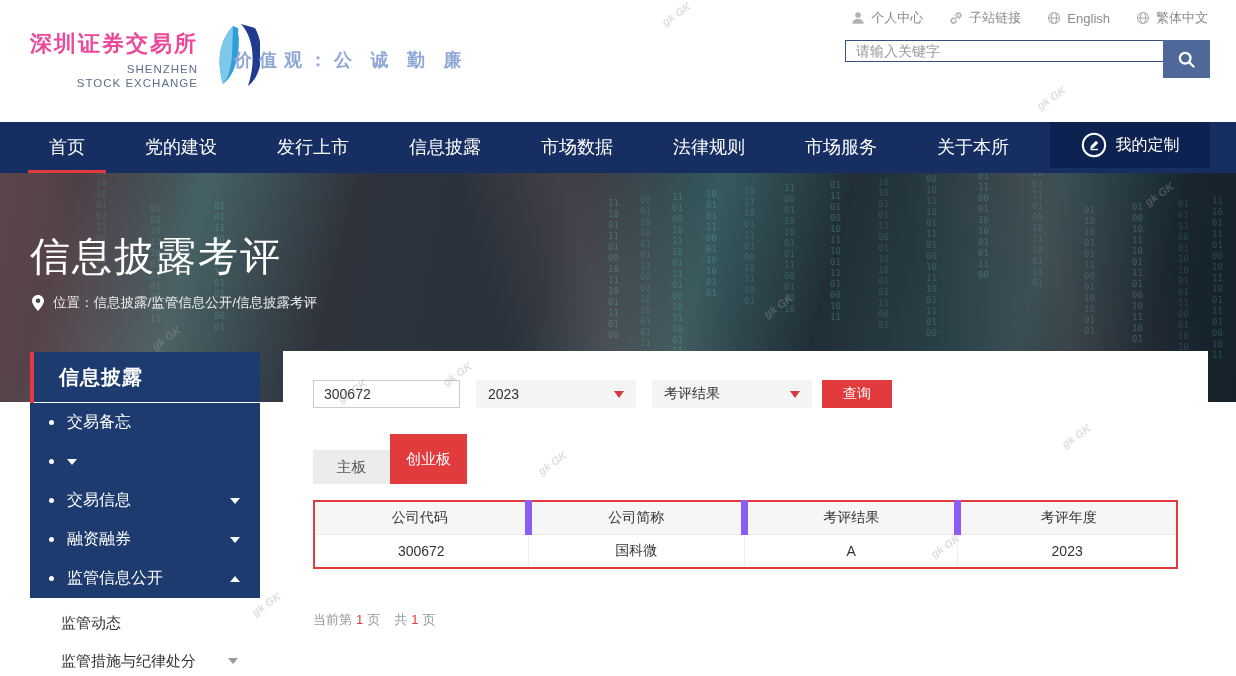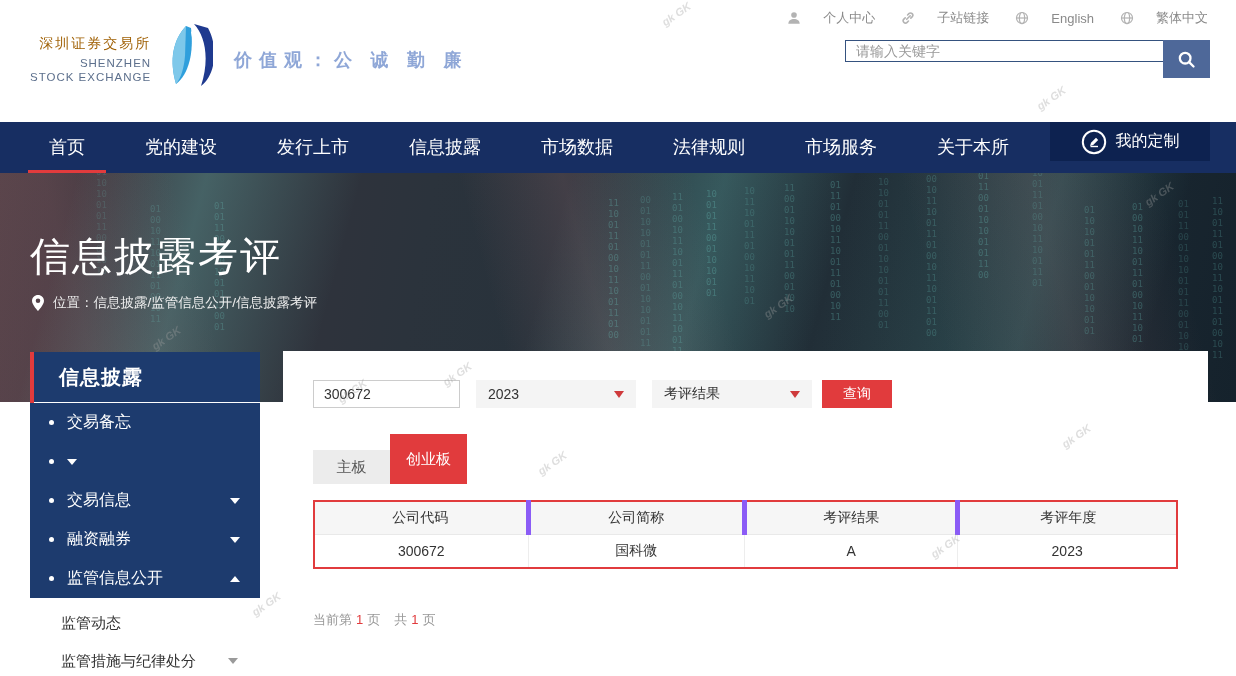--- a/index.html
+++ b/index.html
@@ -4,45 +4,45 @@
 <style>
   * { margin:0; padding:0; box-sizing:border-box; }
   html,body { width:1236px; height:676px; overflow:hidden; background:#fff;
     font-family:"Liberation Sans","DejaVu Sans",sans-serif; }
   .page { position:relative; width:1236px; height:676px; background:#fff; }
 
   
   .topbar { position:absolute; top:0; left:0; width:1236px; height:122px; background:#fff; }
   .brand { position:absolute; left:30px; top:22px; display:flex; align-items:center; }
   .brand-text { text-align:right; margin-right:10px; }
-  .brand-cn { font-size:14px; color:#a16207; letter-spacing:2px; font-weight:400; }
+  .brand-cn { font-size:22px; color:#ec4899; letter-spacing:2px; font-weight:700; }
   .brand-en { font-size:11.5px; color:#5c6f8c; letter-spacing:1px; line-height:14px; margin-top:3px; }
   .brand-mark { width:52px; height:74px; }
   .slogan { position:absolute; left:234px; top:48px; font-family:"Liberation Serif","DejaVu Serif",serif;
     font-size:18px; font-weight:bold; color:#8fa7d7; letter-spacing:7px; }
 
   .toplinks { position:absolute; top:9px; right:28px; display:flex; gap:26px; align-items:center; }
-  .toplink { display:flex; align-items:center; gap:22px; font-size:13px; color:#8a8a8a; cursor:pointer; }
+  .toplink { display:flex; align-items:center; gap:6px; font-size:13px; color:#8a8a8a; cursor:pointer; }
   .toplink svg { display:block; }
 
   .searchbox { position:absolute; top:40px; right:26px; width:365px; height:38px; display:flex; }
   .search-input { flex:1; height:22px; border:1px solid #35527f; border-right:none; padding:0 10px;
     font-size:14px; color:#c2410c; outline:none; }
   .search-input::placeholder { color:#999; }
   .search-btn { width:47px; height:38px; background:#4e6899; border:none; cursor:pointer;
     display:flex; align-items:center; justify-content:center; }
 
   
   .navbar { position:absolute; top:122px; left:0; width:1236px; height:51px; background:#172e62;
     display:flex; align-items:center; padding-left:44px; }
   .nav-item { position:relative; color:#fff; font-size:18px; margin-right:50px; padding:0 5px;
     height:51px; line-height:51px; cursor:pointer; white-space:nowrap; }
   .nav-item.active::after { content:""; position:absolute; left:-16px; right:-16px; bottom:-2px;
     height:5px; background:#e13b3d; }
-  .nav-custom { position:absolute; right:26px; top:0; width:160px; height:39px; background:#0d2250;
+  .nav-custom { position:absolute; right:26px; top:0; width:160px; height:46px; background:#0d2250;
     display:flex; align-items:center; justify-content:center; gap:9px; cursor:pointer; }
   .nav-custom-label { color:#fff; font-size:16px; }
 
   
   .hero { position:absolute; top:173px; left:0; width:1236px; height:229px; overflow:hidden;
     background:
       linear-gradient(75deg, rgba(190,120,125,0.16) 8%, transparent 18%, transparent 40%, rgba(190,120,125,0.18) 48%, transparent 58%, transparent 74%, rgba(190,120,125,0.14) 84%, transparent 94%),
       linear-gradient(105deg, transparent 6%, rgba(110,205,195,0.30) 16%, transparent 28%, transparent 44%, rgba(110,205,195,0.26) 56%, transparent 66%, rgba(110,205,195,0.20) 82%, transparent 92%),
       linear-gradient(100deg, #483b42 0%, #35333c 14%, #2b333c 34%, #24313a 55%, #1e2b34 78%, #15222c 100%);
   }
@@ -86,21 +86,21 @@
   .query-btn { margin-left:10px; width:70px; height:28px; background:#e13b3d; color:#fff; border:none;
     font-size:14px; cursor:pointer; }
 
   .tabs { margin-top:26px; height:50px; display:flex; align-items:flex-end; }
   .tab { width:77px; height:34px; background:#ececec; color:#555; font-size:15px;
     display:flex; align-items:center; justify-content:center; cursor:pointer; }
   .tab.active { height:50px; background:#e13b3d; color:#fff; }
 
   .result-table { margin-top:16px; width:100%; border:2px solid #e13b3d; border-collapse:collapse; }
   .result-table th { height:33px; background:#f6f6f6; font-size:14px; font-weight:normal; color:#333;
-    border-right:5px solid #8b5cf6; border-bottom:1px solid #e9e9e9; text-align:center; }
+    border-right:7px solid #8b5cf6; border-bottom:1px solid #e9e9e9; text-align:center; }
   .result-table th:last-child { border-right:none; }
   .result-table td { height:34px; background:#fff; font-size:14px; color:#333; text-align:center;
     border-right:1px solid #ededed; }
   .result-table td:last-child { border-right:none; }
 
   .pagination { margin-top:42px; font-size:13px; color:#999; }
   .pagination .num { color:#e13b3d; margin:0 4px; }
   .pagination .total { margin-left:14px; }
 
   

